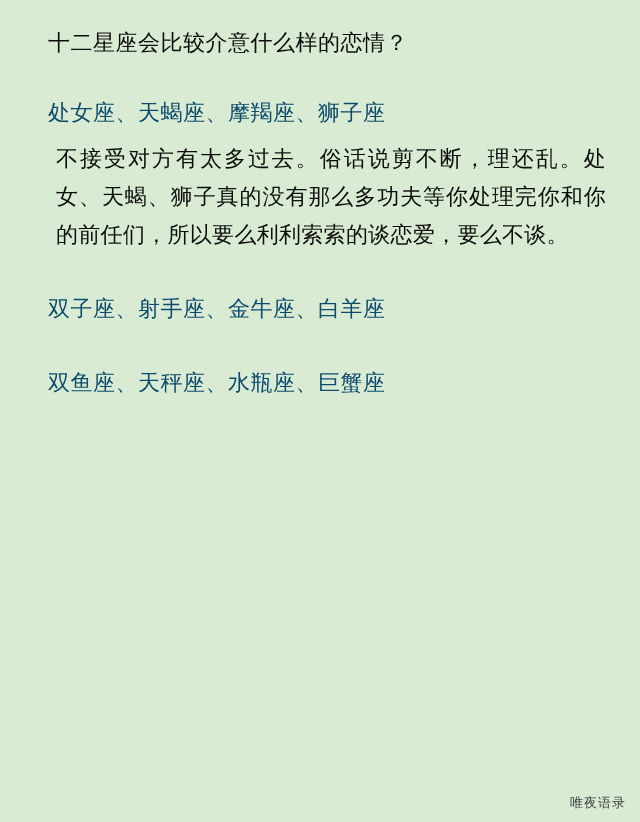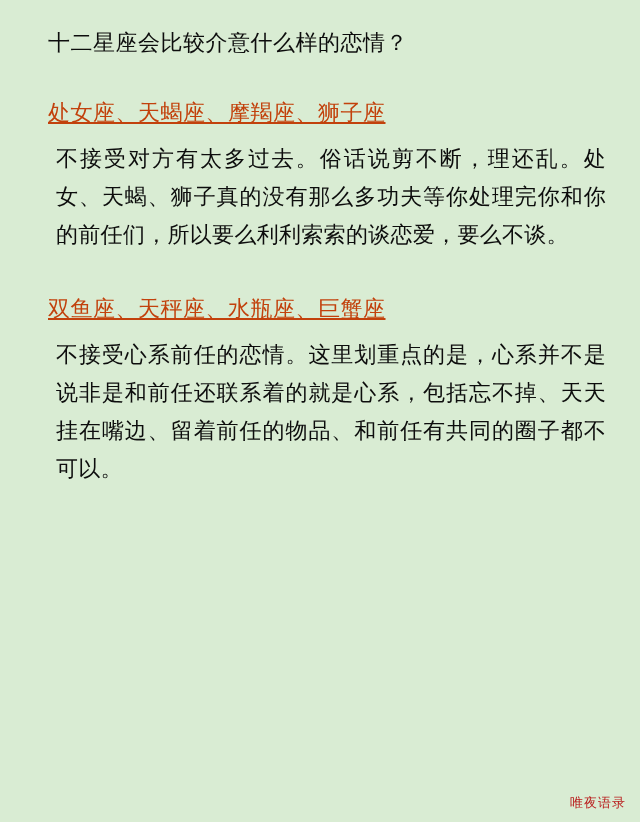--- a/index.html
+++ b/index.html
@@ -34,56 +34,55 @@
     margin: 0 0 36px 0;
   }
   .section:last-of-type {
     margin-bottom: 0;
   }
   .sign-line {
     font-size: 22px;
     line-height: 38px;
     letter-spacing: 0.5px;
     margin: 0;
-    color: #c2410c;
-    text-decoration: underline;
+    color: #0c4a6e;
   }
   .body-text {
     font-size: 22px;
     line-height: 38px;
     letter-spacing: 0.3px;
     margin: 8px;
     color: #0d0d0d;
     text-align: justify;
     text-justify: inter-ideograph;
   }
   .watermark {
     position: absolute;
     right: 14px;
     bottom: 10px;
     font-size: 13px;
-    color: #b91c1c;
+    color: #404040;
     letter-spacing: 1px;
   }
 </style>
 </head>
 <body>
 
 <div class="page">
 
   <h1 class="title">十二星座会比较介意什么样的恋情？</h1>
 
   <div class="section">
     <p class="sign-line">处女座、天蝎座、摩羯座、狮子座</p>
     <p class="body-text">不接受对方有太多过去。俗话说剪不断，理还乱。处女、天蝎、狮子真的没有那么多功夫等你处理完你和你的前任们，所以要么利利索索的谈恋爱，要么不谈。</p>
   </div>
 
   <div class="section">
+    <p class="sign-line">双子座、射手座、金牛座、白羊座</p>
   </div>
 
   <div class="section">
     <p class="sign-line">双鱼座、天秤座、水瓶座、巨蟹座</p>
-    <p class="body-text">不接受心系前任的恋情。这里划重点的是，心系并不是说非是和前任还联系着的就是心系，包括忘不掉、天天挂在嘴边、留着前任的物品、和前任有共同的圈子都不可以。</p>
   </div>
 
   <div class="watermark">唯夜语录</div>
 
 </div>
 
 </body></html>

